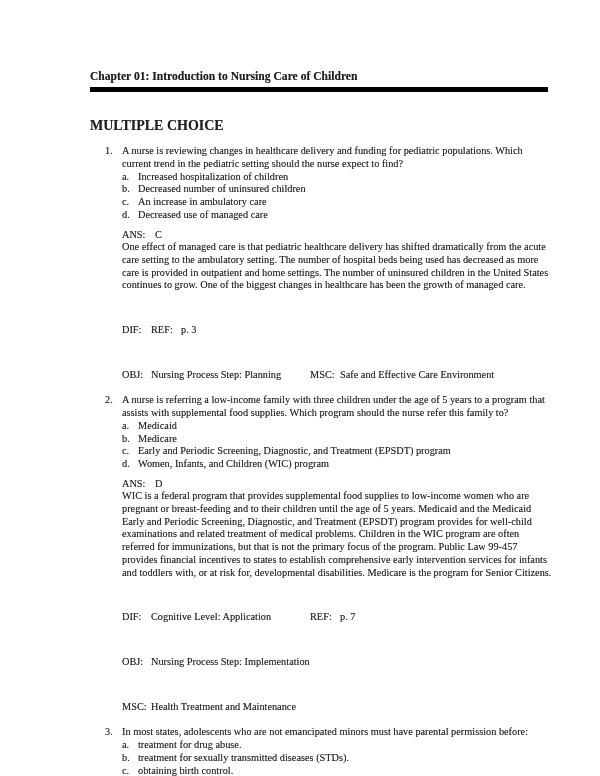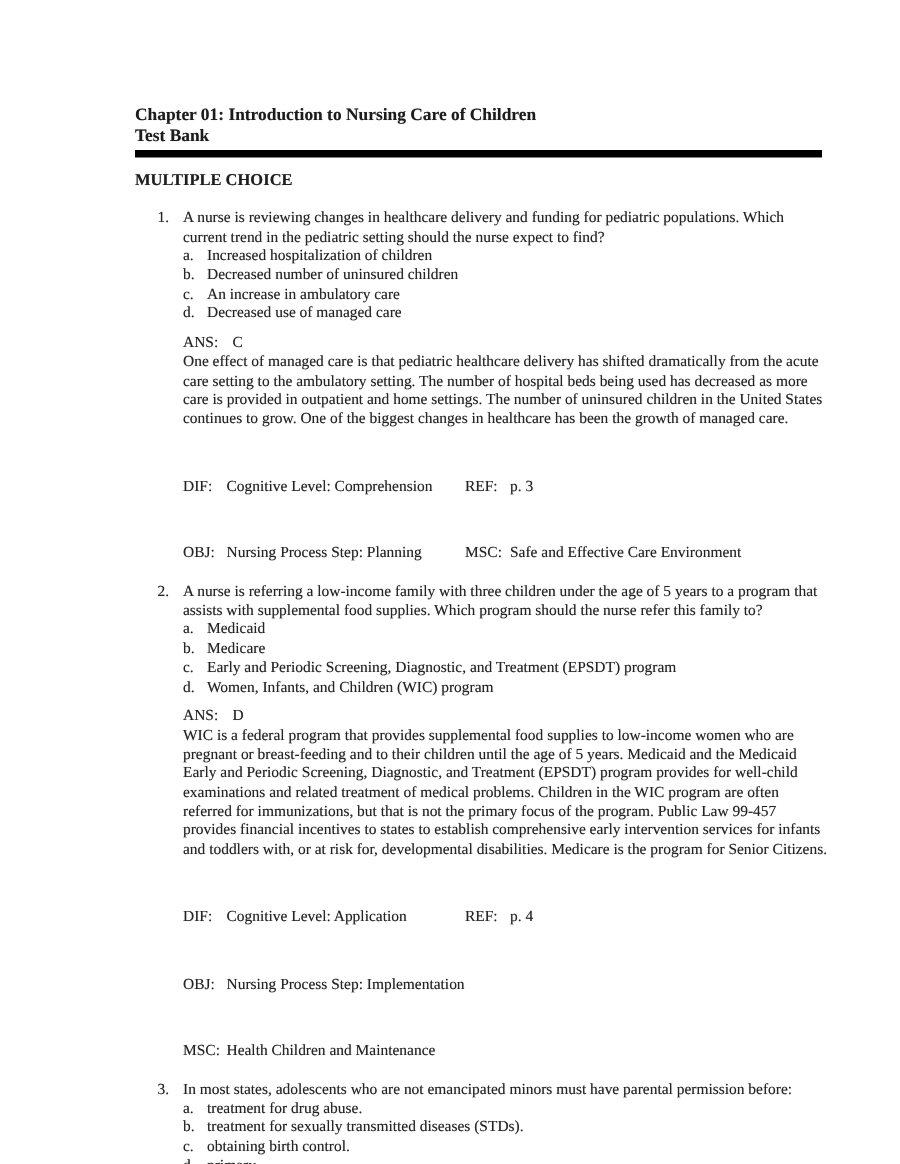--- a/index.html
+++ b/index.html
@@ -29,22 +29,22 @@
     color: #1c1c1c;
   }
   .header-rule {
     height: 5px;
     background: #000000;
     margin-top: 3px;
     width: 458px;
   }
   .section-heading {
     font-weight: bold;
-    font-size: 11px;
-    margin-top: 9px;
+    font-size: 14px;
+    margin-top: 28px;
     color: #1e1e1e;
   }
   .question {
     display: flex;
     margin-top: 13px;
   }
   .qnum {
     flex: none;
     width: 17px;
     margin-left: 15px;
@@ -84,21 +84,20 @@
   .m-v2 { flex: 1; }
 </style>
 </head>
 <body>
 
 <div class="page">
   <div class="content">
 
     <div>
       <div class="doc-title">Chapter 01: Introduction to Nursing Care of Children</div>
-      <div class="doc-title">Test Bank</div>
       <div class="header-rule"></div>
     </div>
 
     <div class="section-heading">MULTIPLE CHOICE</div>
 
     <div class="question">
       <div class="qnum">1.</div>
       <div class="qbody">
         <div>A nurse is reviewing changes in healthcare delivery and funding for pediatric populations. Which current trend in the pediatric setting should the nurse expect to find?</div>
         <div>
@@ -119,21 +118,20 @@
             <span class="opt-text">Decreased use of managed care</span>
           </div>
         </div>
         <div class="ans-line">
           <span class="ans-label">ANS:</span><span>C</span>
         </div>
         <div>One effect of managed care is that pediatric healthcare delivery has shifted dramatically from the acute care setting to the ambulatory setting. The number of hospital beds being used has decreased as more care is provided in outpatient and home settings. The number of uninsured children in the United States continues to grow. One of the biggest changes in healthcare has been the growth of managed care.</div>
         <div class="meta">
           <div class="meta-row">
             <span class="m-l1">DIF:</span>
-            <span class="m-v1">Cognitive Level: Comprehension</span>
             <span class="m-l2">REF:</span>
             <span class="m-v2">p. 3</span>
           </div>
           <div class="meta-row">
             <span class="m-l1">OBJ:</span>
             <span class="m-v1">Nursing Process Step: Planning</span>
             <span class="m-l2">MSC:</span>
             <span class="m-v2">Safe and Effective Care Environment</span>
           </div>
         </div>
@@ -164,31 +162,31 @@
         </div>
         <div class="ans-line">
           <span class="ans-label">ANS:</span><span>D</span>
         </div>
         <div>WIC is a federal program that provides supplemental food supplies to low-income women who are pregnant or breast-feeding and to their children until the age of 5 years. Medicaid and the Medicaid Early and Periodic Screening, Diagnostic, and Treatment (EPSDT) program provides for well-child examinations and related treatment of medical problems. Children in the WIC program are often referred for immunizations, but that is not the primary focus of the program. Public Law 99-457 provides financial incentives to states to establish comprehensive early intervention services for infants and toddlers with, or at risk for, developmental disabilities. Medicare is the program for Senior Citizens.</div>
         <div class="meta">
           <div class="meta-row">
             <span class="m-l1">DIF:</span>
             <span class="m-v1">Cognitive Level: Application</span>
             <span class="m-l2">REF:</span>
-            <span class="m-v2">p. 4</span>
+            <span class="m-v2">p. 7</span>
           </div>
           <div class="meta-row">
             <span class="m-l1">OBJ:</span>
             <span class="m-v1">Nursing Process Step: Implementation</span>
             <span class="m-l2"></span>
             <span class="m-v2"></span>
           </div>
           <div class="meta-row">
             <span class="m-l1">MSC:</span>
-            <span class="m-v1">Health Children and Maintenance</span>
+            <span class="m-v1">Health Treatment and Maintenance</span>
             <span class="m-l2"></span>
             <span class="m-v2"></span>
           </div>
         </div>
       </div>
     </div>
 
     <div class="question">
       <div class="qnum">3.</div>
       <div class="qbody">

